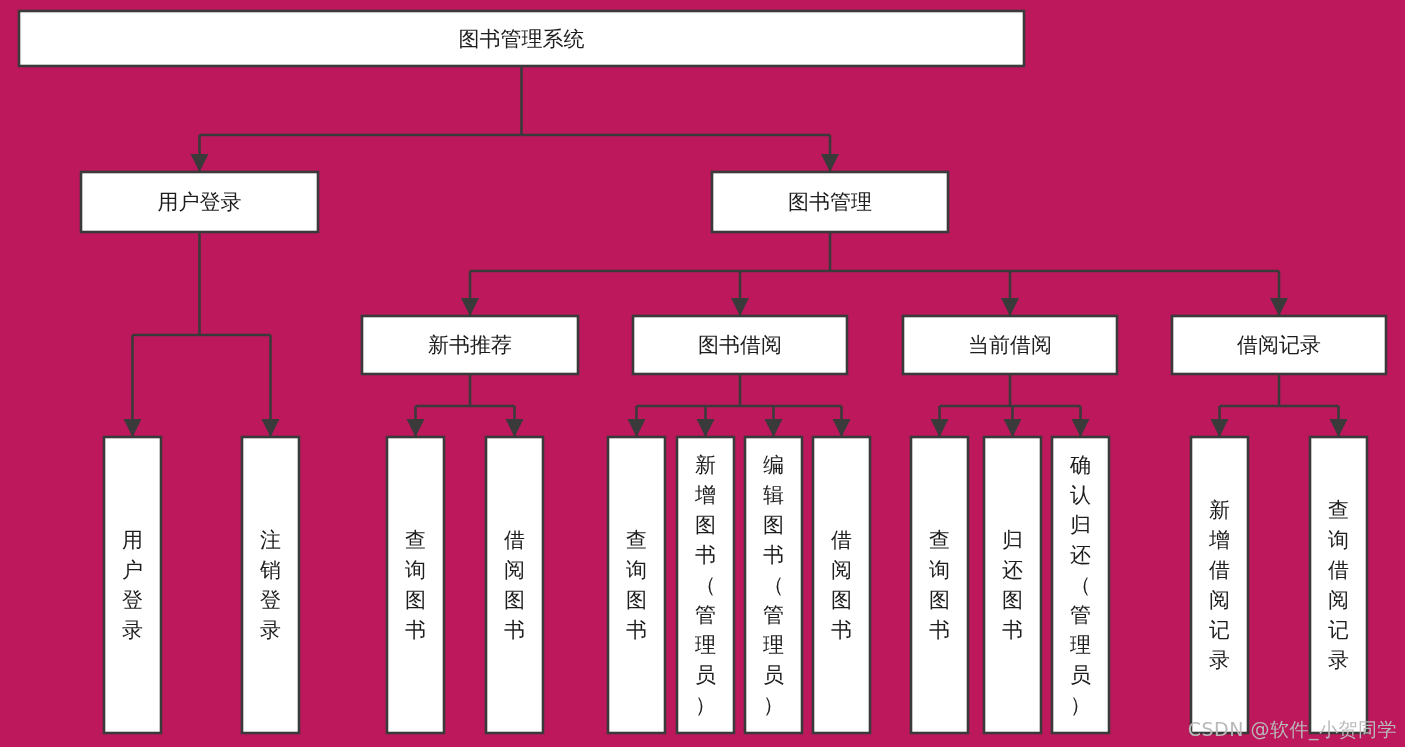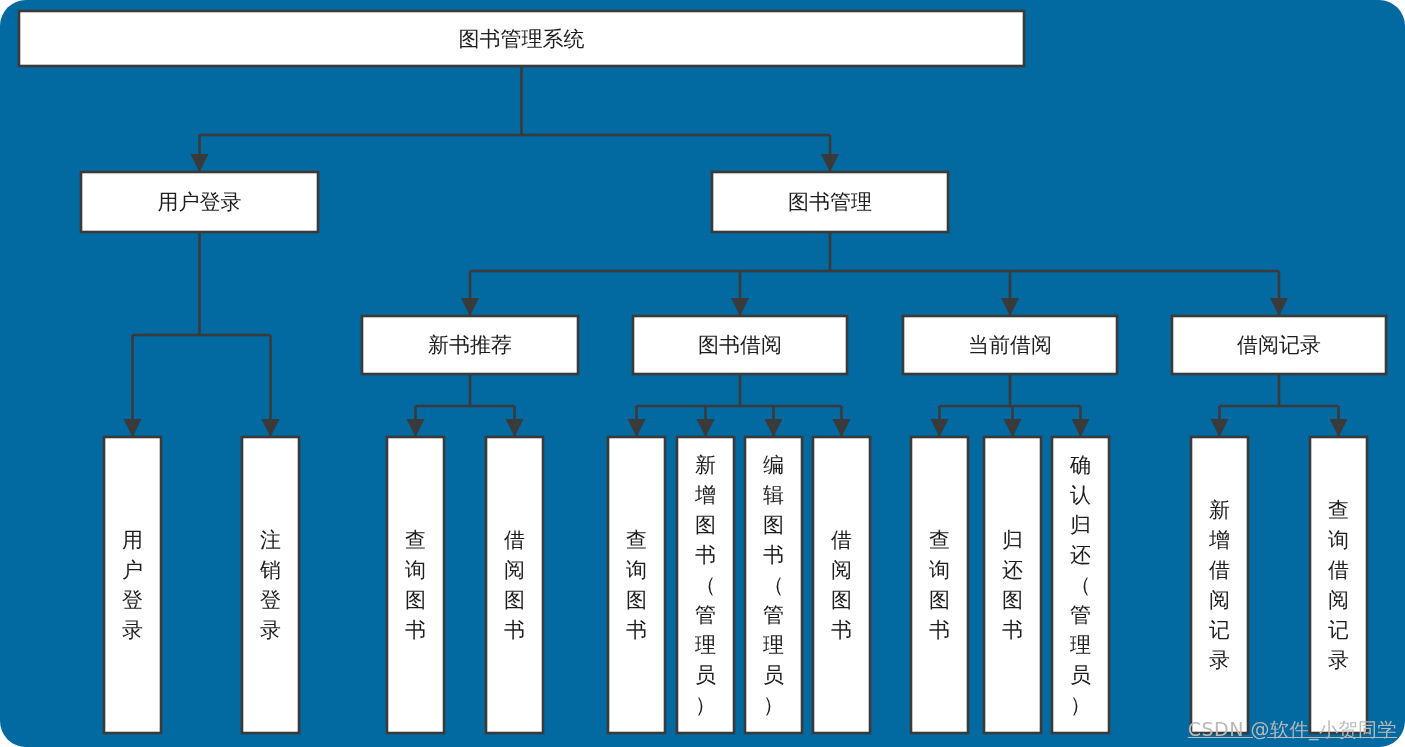--- a/index.html
+++ b/index.html
@@ -8,23 +8,22 @@
     padding: 0;
     background: #ffffff;
   }
   body {
     font-family: "DejaVu Sans", "Liberation Sans", sans-serif;
   }
   #diagram-root {
     position: relative;
     width: 1405px;
     height: 747px;
-    background: #0369a1;
+    background: #be185d;
     overflow: hidden;
-    border-radius: 26px;
   }
   svg.diagram-canvas {
     position: absolute;
     left: 0;
     top: 0;
     width: 1405px;
     height: 747px;
     display: block;
   }
   .node-box {
@@ -61,21 +60,20 @@
     position: absolute;
     right: 8px;
     bottom: 4px;
     font-family: "DejaVu Sans", "Liberation Sans", sans-serif;
     font-size: 19px;
     color: #b9b9b9;
     letter-spacing: 0.5px;
     user-select: none;
     pointer-events: none;
     white-space: nowrap;
-    text-decoration: underline;
   }
 </style>
 </head>
 <body>
 
 <div id="diagram-root">
   <svg class="diagram-canvas" viewBox="0 0 1405 747">
     <g id="connector-layer">
         <line x1="521.5" y1="66" x2="521.5" y2="135" class="connector"></line>
         <line x1="199.5" y1="135" x2="830" y2="135" class="connector"></line>

